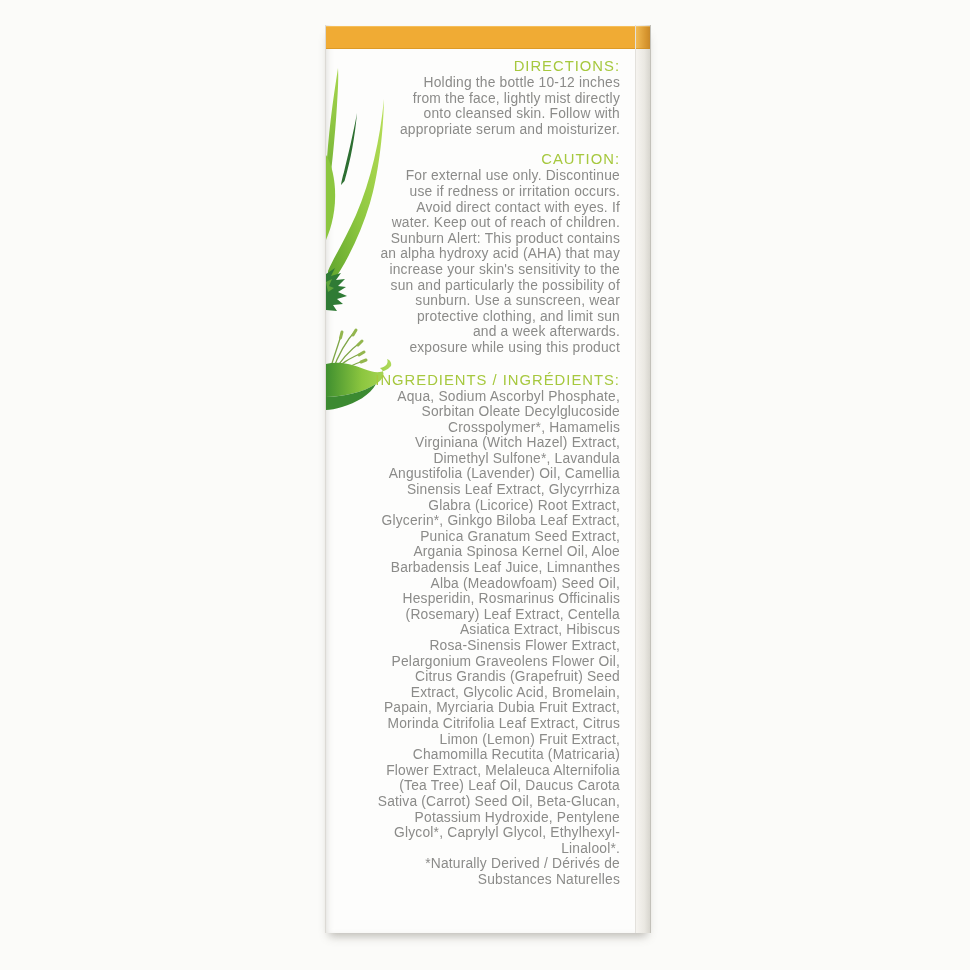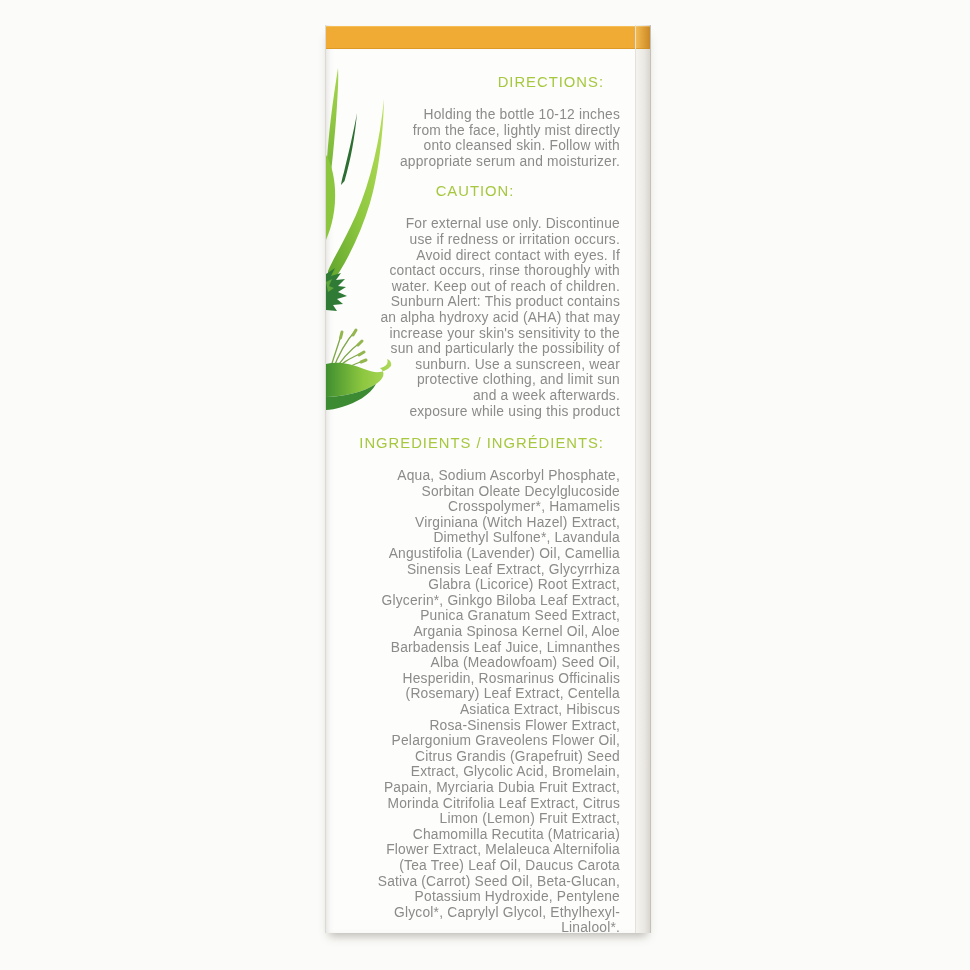--- a/index.html
+++ b/index.html
@@ -36,21 +36,21 @@
     background:linear-gradient(to right,#f2bb53,#d6942e 75%,#c8892a) !important;
   }
   .panel-text{
     position:absolute;top:33px;right:15px;width:290px;
     text-align:right;
     font-size:13.8px;line-height:15.6px;letter-spacing:.2px;
     color:#8b8b89;
   }
   .heading{
     font-size:14.8px;line-height:17px;letter-spacing:1px;
-    font-weight:normal;margin:16px;
+    font-weight:normal;margin:0;
   }
   .heading.caution{margin-top:14px;}
   .heading.ingredients{margin-top:16px;}
   .tline{white-space:nowrap;}
   .plant{position:absolute;left:0;top:35px;pointer-events:none;}
 </style>
 </head>
 <body>
 
 <div class="stage">
@@ -112,26 +112,25 @@
 
       <div class="panel-text" style="color: rgb(139, 139, 137);">
         <h2 class="heading" style="color: rgb(166, 200, 62);">DIRECTIONS:</h2>
         <div>
             <div class="tline">Holding the bottle 10-12 inches</div>
             <div class="tline">from the face, lightly mist directly</div>
             <div class="tline">onto cleansed skin. Follow with</div>
             <div class="tline">appropriate serum and moisturizer.</div>
           </div>
 
-        <h2 class="heading caution" style="color: rgb(166, 200, 62); text-align: center;">CAUTION:</h2>
+        <h2 class="heading caution" style="color: rgb(166, 200, 62);">CAUTION:</h2>
         <div>
             <div class="tline">For external use only. Discontinue</div>
             <div class="tline">use if redness or irritation occurs.</div>
             <div class="tline">Avoid direct contact with eyes. If</div>
-            <div class="tline">contact occurs, rinse thoroughly with</div>
             <div class="tline">water. Keep out of reach of children.</div>
             <div class="tline">Sunburn Alert: This product contains</div>
             <div class="tline">an alpha hydroxy acid (AHA) that may</div>
             <div class="tline">increase your skin's sensitivity to the</div>
             <div class="tline">sun and particularly the possibility of</div>
             <div class="tline">sunburn. Use a sunscreen, wear</div>
             <div class="tline">protective clothing, and limit sun</div>
             <div class="tline">and a week afterwards.</div>
             <div class="tline">exposure while using this product</div>
           </div>

